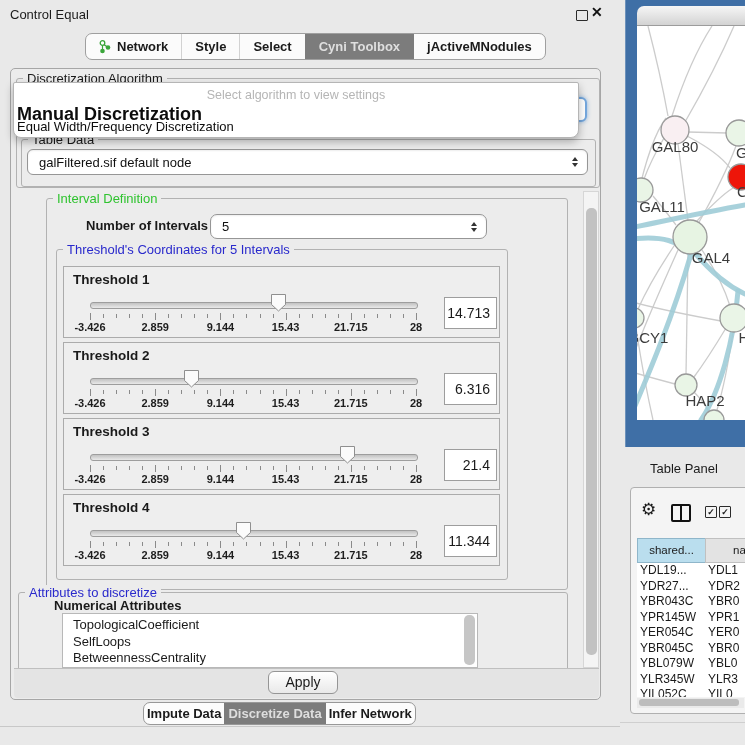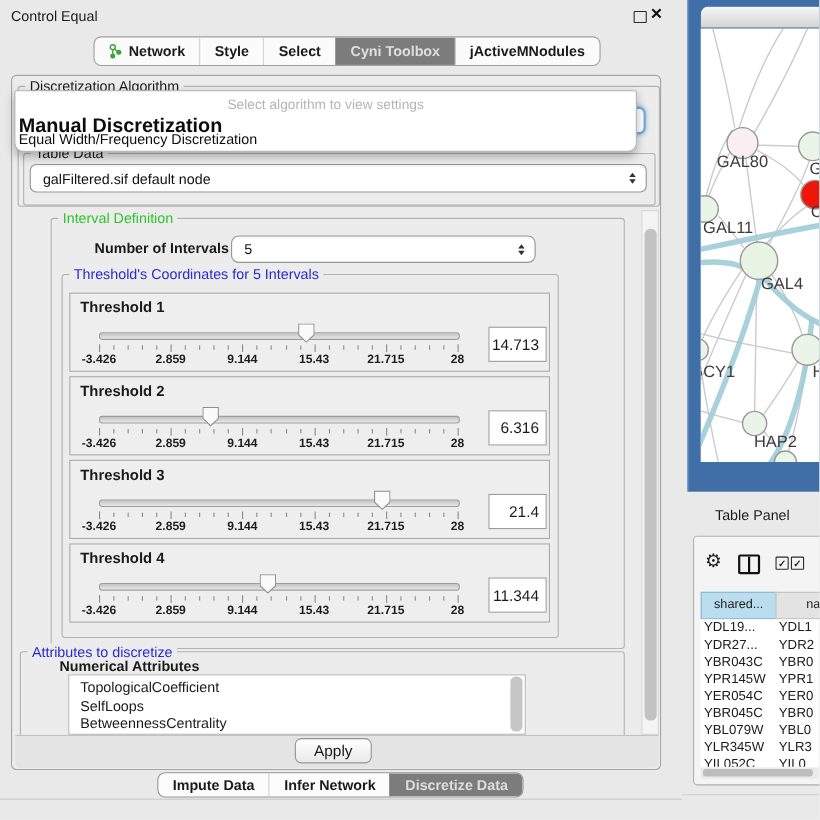--- a/index.html
+++ b/index.html
@@ -82,21 +82,21 @@
   .attr-item{padding-left:10px;font-size:13px;line-height:16.5px;white-space:nowrap}
   #attr-sb{left:464px;top:615px;width:11px;height:50px;background:#c6c6c6;border-radius:5px}
 
   
   #apply-bar{left:14px;top:668px;width:585px;height:29px;background:#e4e4e4;
     border-top:1px solid #bfbfbf;border-radius:0 0 4px 4px}
   #apply-btn{left:268px;top:671px;width:68px;height:21px;border:1px solid #959595;border-radius:6px;
     background:linear-gradient(#ffffff,#e9e9e9);font-size:14px;text-align:center;line-height:21px}
   #btabs{left:143px;top:702px;height:21px;display:flex;background:#fcfcfc;border:1px solid #989898;
     border-radius:7px;overflow:hidden}
-  #btabs .btab{display:flex;align-items:center;padding:0 13px;font-size:13px;font-weight:bold;white-space:nowrap}
+  #btabs .btab{display:flex;align-items:center;padding:0 3px;font-size:13px;font-weight:bold;white-space:nowrap}
   #btabs .btab + .btab{border-left:1px solid #cfcfcf}
   #btabs .btab.sel{background:#7c7c7c;color:#dedede;border-left-color:#7c7c7c}
   #btabs .btab.sel + .btab{border-left-color:#7c7c7c}
   #bottom-line{left:0;top:726px;width:620px;height:1px;background:#c8c8c8}
 
   
   #main-sb-track{left:583px;top:191px;width:16px;height:477px;background:#f4f4f4;border:1px solid #d6d6d6;box-sizing:border-box}
   #main-sb-thumb{left:586px;top:208px;width:11px;height:447px;background:#c2c2c2;border-radius:5px}
 
   
@@ -371,22 +371,22 @@
 <div class="abs" id="attr-sb"></div>
 
 <div class="abs" id="main-sb-track"></div>
 <div class="abs" id="main-sb-thumb"></div>
 
 <div class="abs" id="apply-bar"></div>
 <div class="abs" id="apply-btn">Apply</div>
 
 <div class="abs" id="btabs">
   <div class="btab">Impute Data</div>
+  <div class="btab sel">Discretize Data</div>
   <div class="btab">Infer Network</div>
-  <div class="btab sel">Discretize Data</div>
 </div>
 <div class="abs" id="bottom-line"></div>
 
 <div class="abs" id="popup">
   <div class="ph">Select algorithm to view settings</div>
   <div class="it1">Manual Discretization</div>
   <div class="it2">Equal Width/Frequency Discretization</div>
 </div>
 
 <div class="abs" id="net-frame" style="background: rgb(63, 111, 166);"></div>

